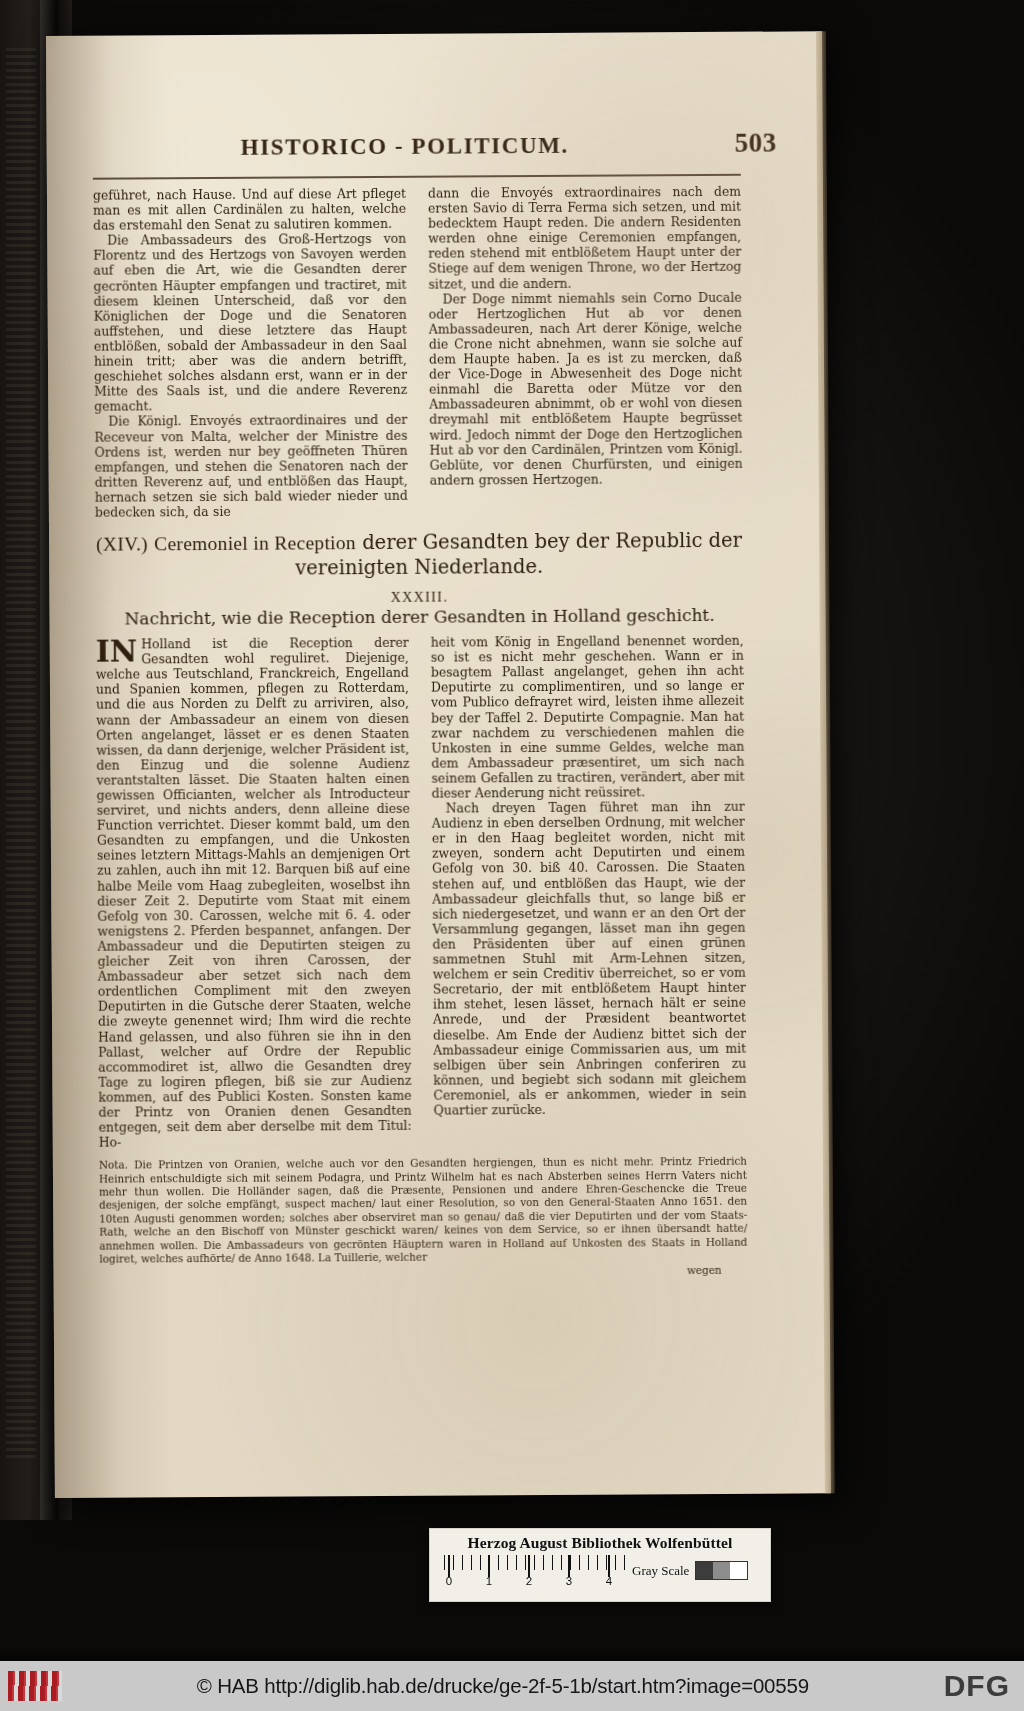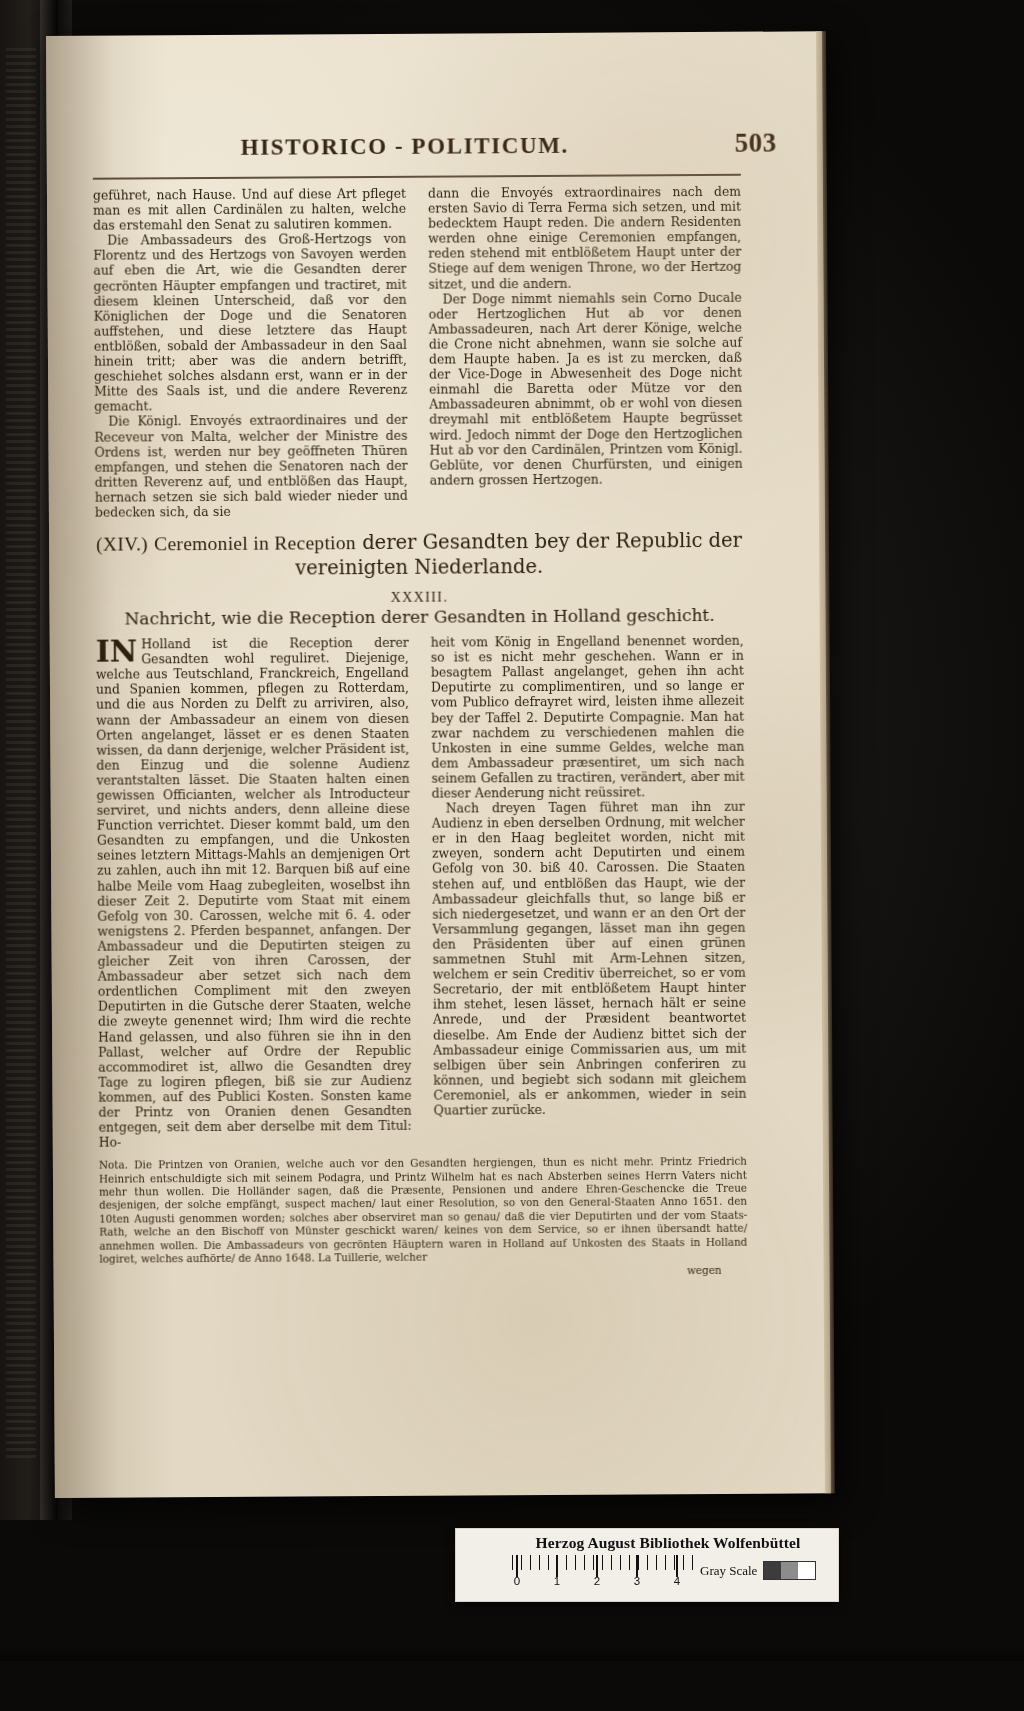--- a/index.html
+++ b/index.html
@@ -208,29 +208,28 @@
   .footnote p { margin: 0; }
   .footnote .catchword {
     text-align: right;
     padding-right: 26px;
     margin-top: 1px;
   }
 
   
   .caltarget {
     position: absolute;
-    left: 455px;
+    left: 429px;
     top: 1528px;
     width: 340px;
     height: 72px;
     background: #f2efe9;
     border: 1px solid #d8d3c8;
     box-shadow: 0 2px 8px rgba(0,0,0,.6);
     overflow: hidden;
-    padding-left: 42px;
   }
   .cal-title {
     text-align: center;
     font-family: "Liberation Serif", serif;
     font-weight: 700;
     font-size: 15.5px;
     color: #111;
     margin-top: 5px;
     letter-spacing: .1px;
   }
@@ -424,14 +423,19 @@
       <div class="gs-patches">
         <i style="background:#3c3c3c"></i>
         <i style="background:#8c8c8c"></i>
         <i style="background:#ffffff"></i>
       </div>
     </div>
   </div>
 
   <div class="footer-shadow"></div>
 
+  <div class="footer">
+    <div class="foot-logo"></div>
+    <div class="foot-url">© HAB http://diglib.hab.de/drucke/ge-2f-5-1b/start.htm?image=00559</div>
+    <div class="foot-dfg">DFG</div>
+  </div>
 
 </div>
 
 </body></html>

